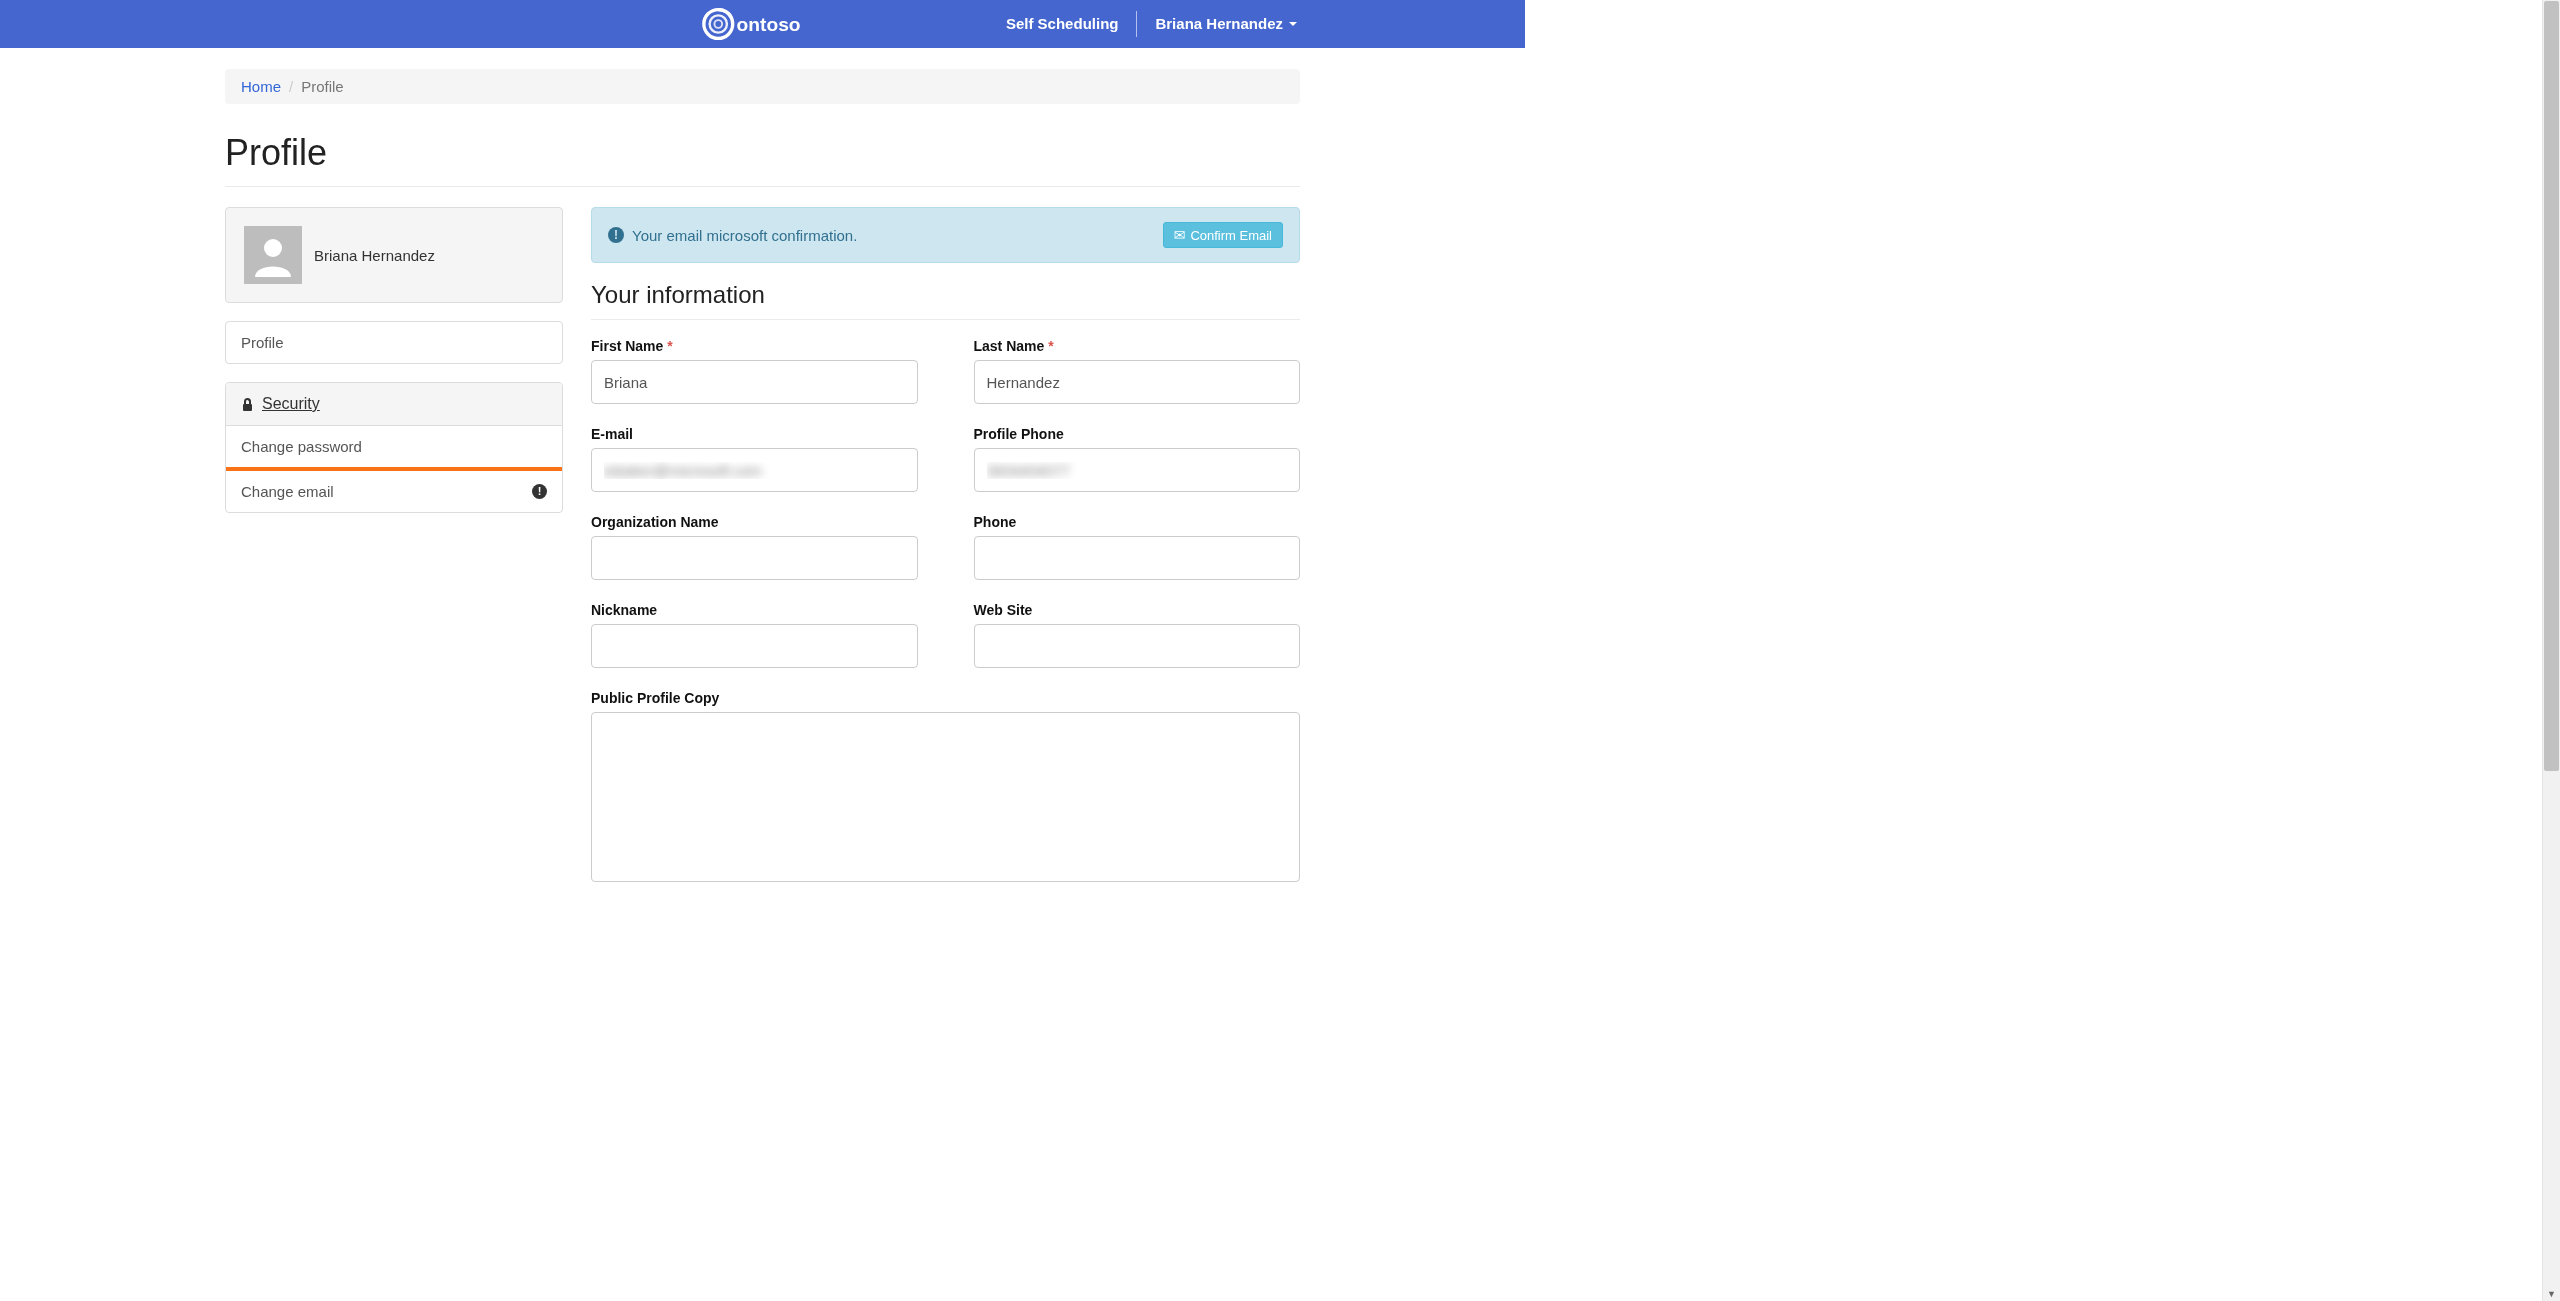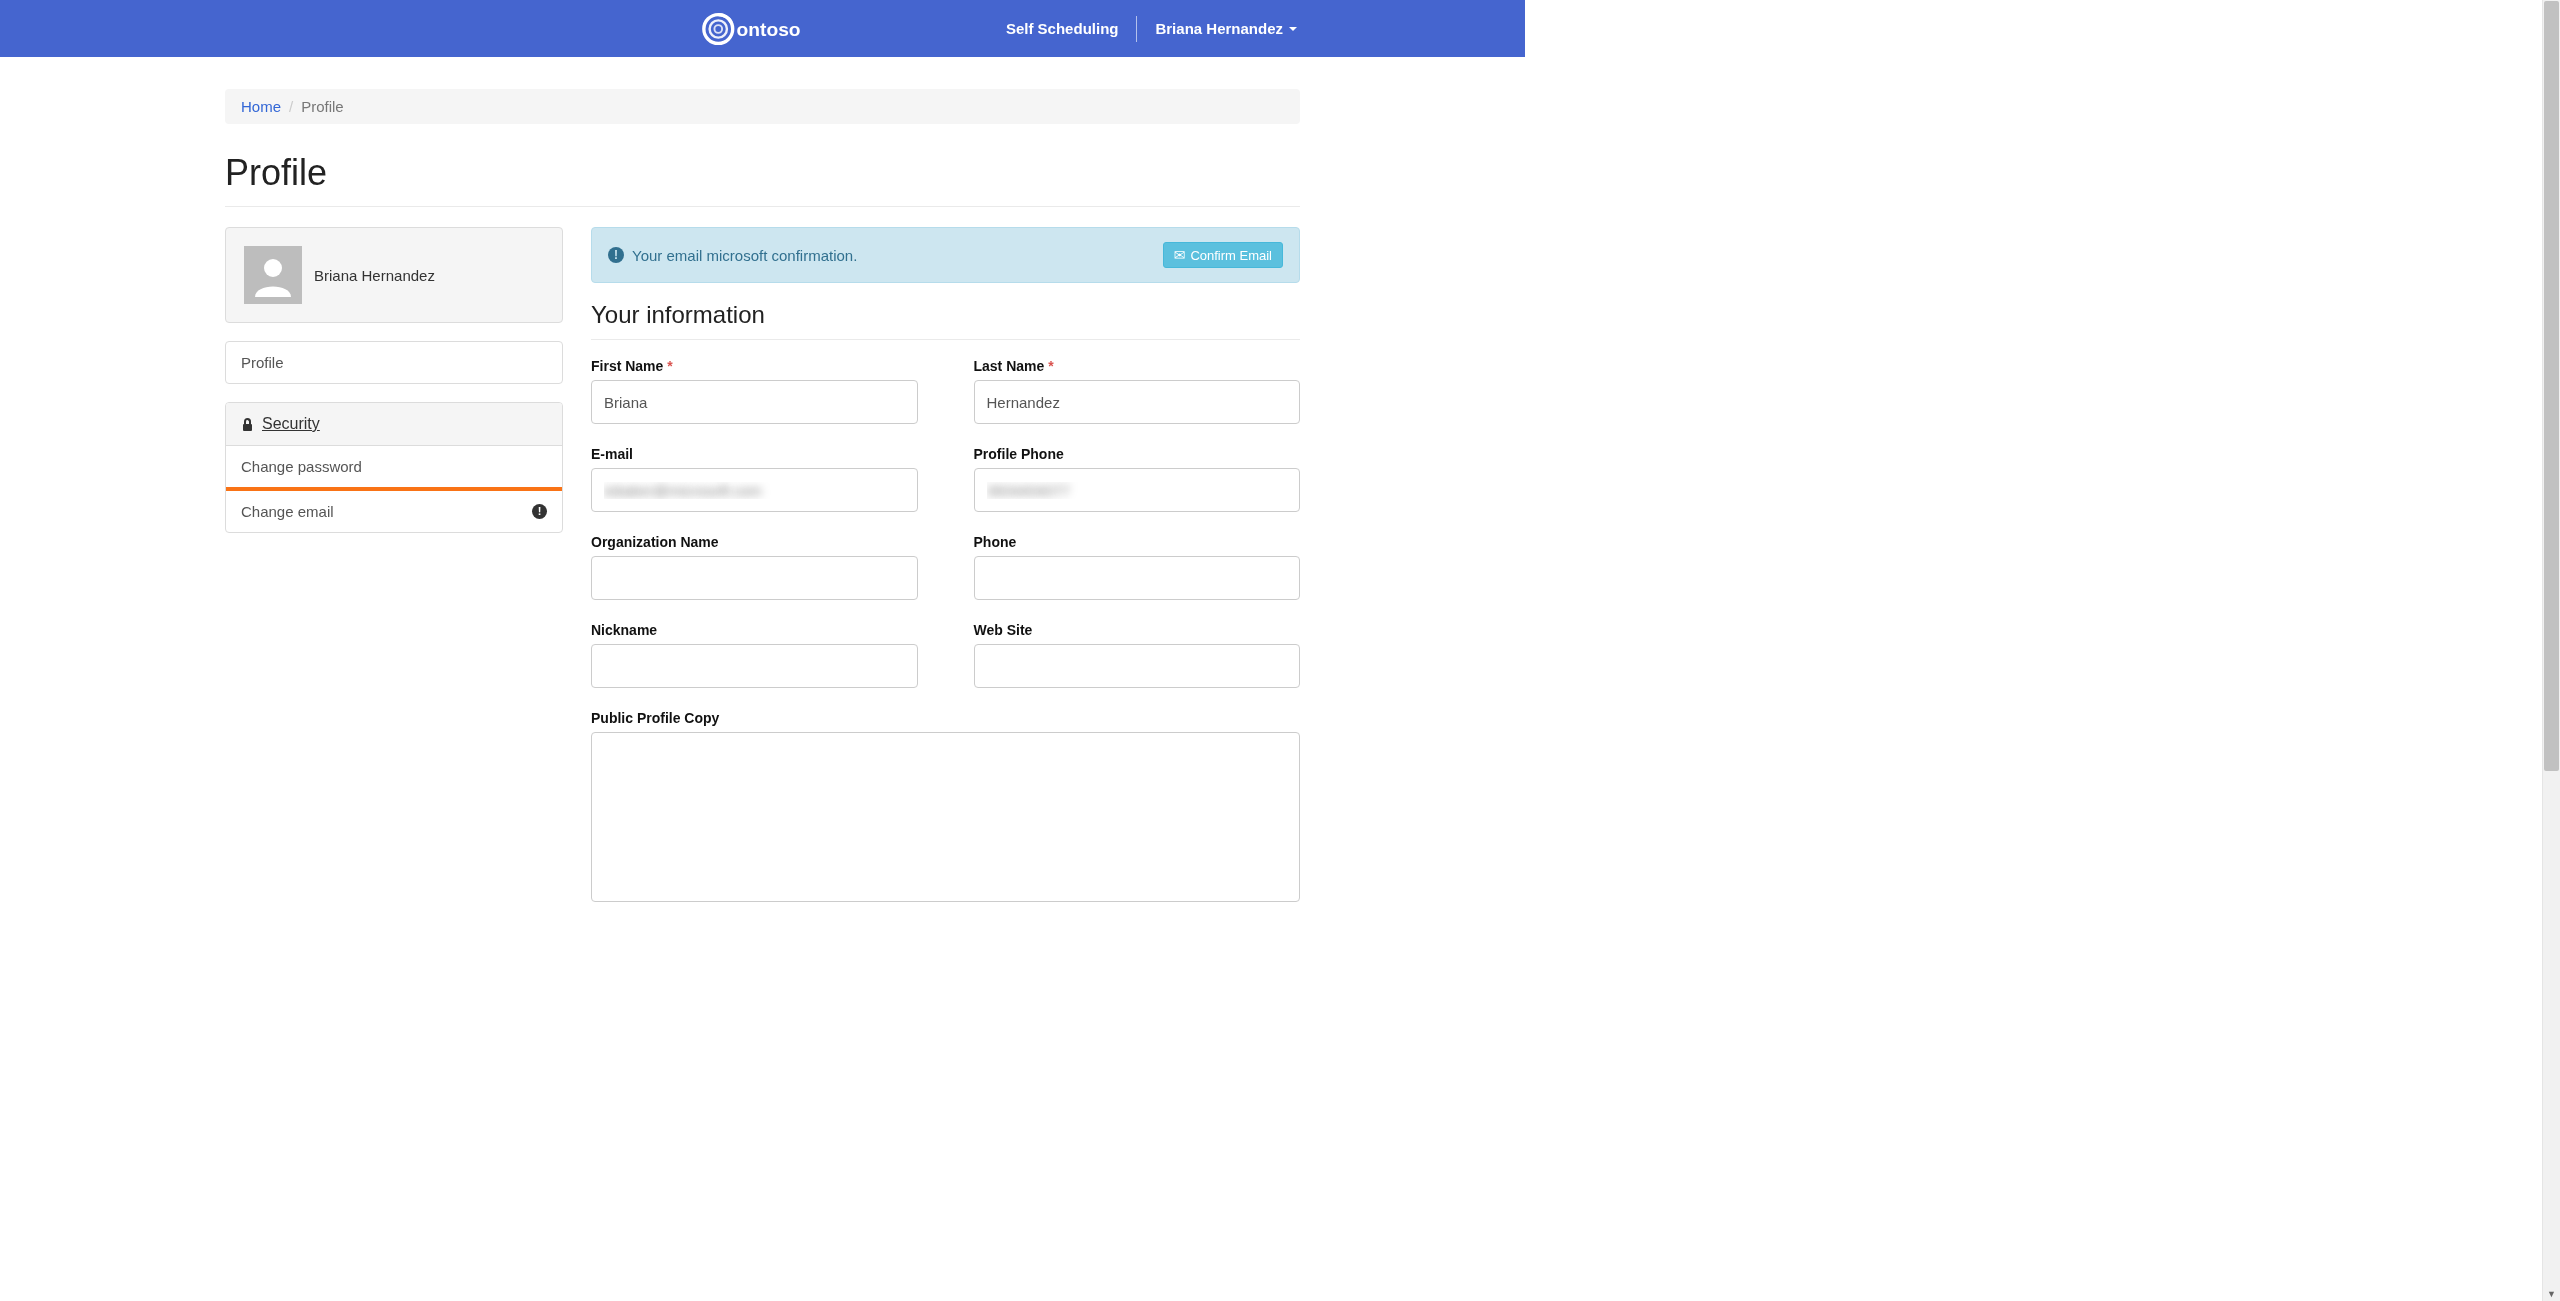--- a/index.html
+++ b/index.html
@@ -25,21 +25,21 @@
     align-items:center; padding:2px 0;
   }
   .scroll-stub .tri { font-size:9px; color:#666; cursor:pointer; }
   .scroll-stub .thumb {
     position:absolute; top:1px; right:1px; left:1px; height:770px;
     background:#c1c1c1; border-radius:2px;
   }
 
   
   .top-header {
-    height:57px;
+    height:48px;
     background:#4565cf;
     display:flex;
     align-items:center;
     position:relative;
     z-index: 10;
     padding: 0 20px;
   }
   .logo-wrap {
     position:absolute; left:0; right:0; display:flex; justify-content:center; pointer-events:none;
   }
@@ -58,21 +58,21 @@
   .nav-right .divider { width:1px; height:26px; background:rgba(255,255,255,0.6); }
   .caret-down {
     display:inline-block; margin-left:6px; vertical-align:middle;
     width:0; height:0; border-left:4px solid transparent; border-right:4px solid transparent;
     border-top:4px solid #fff;
   }
 
   
   .container {
     width:1075px;
-    margin: 12px auto;
+    margin: 1px auto;
     padding: 20px 0 0 0;
   }
 
   
   .breadcrumb {
     background:#f5f5f5;
     border-radius:4px;
     padding: 9px 16px;
     font-size:15px;
     display:flex; align-items:center; gap:8px;

